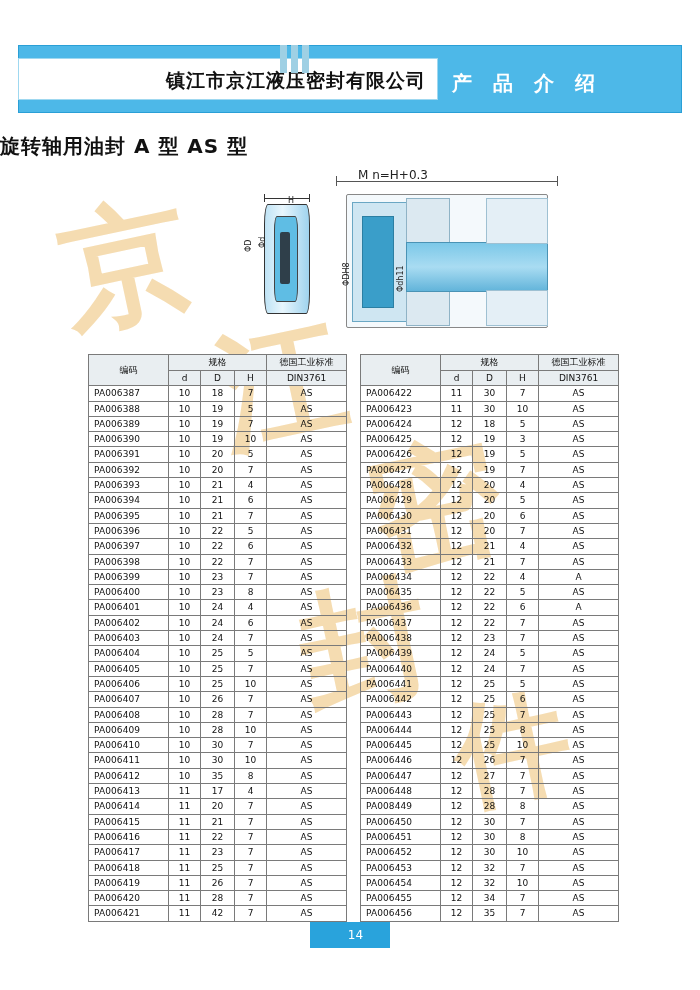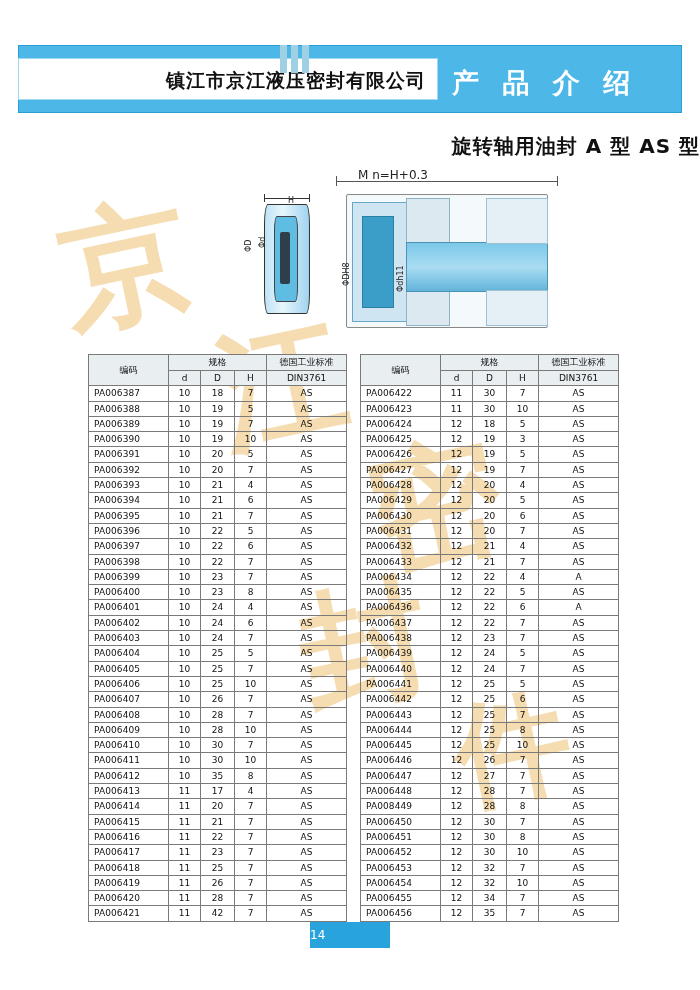--- a/index.html
+++ b/index.html
@@ -78,34 +78,34 @@
   .header-marks i:nth-child(3) { left: 22px; }
 
   .header-title {
     position: absolute;
     left: 452px;
     top: 68px;
     width: 200px;
     height: 30px;
     line-height: 30px;
     font-family: "DejaVu Sans", sans-serif;
-    font-size: 27px;
+    font-size: 20px;
     font-weight: bold;
     color: #ffffff;
     letter-spacing: 7px;
     white-space: nowrap;
   }
 
   
   .subtitle {
     position: absolute;
     left: 0;
     top: 133px;
     width: 700px;
-    text-align: right;
+    text-align: left;
     font-family: "DejaVu Sans", sans-serif;
     font-size: 20px;
     font-weight: bold;
     color: #111111;
     letter-spacing: 1px;
   }
 
   
   .watermark {
     position: absolute;
@@ -387,20 +387,21 @@
     height: 26px;
     background: #29a3dc;
   }
   .footer-page {
     position: absolute;
     left: 310px;
     top: 922px;
     width: 91px;
     height: 26px;
     line-height: 26px;
+    text-align: center;
     color: #ffffff;
     font-family: "DejaVu Sans", sans-serif;
     font-size: 12px;
   }
   .bottom-rule {
     position: absolute;
     left: 18px;
     top: 962px;
     width: 664px;
     height: 2px;

